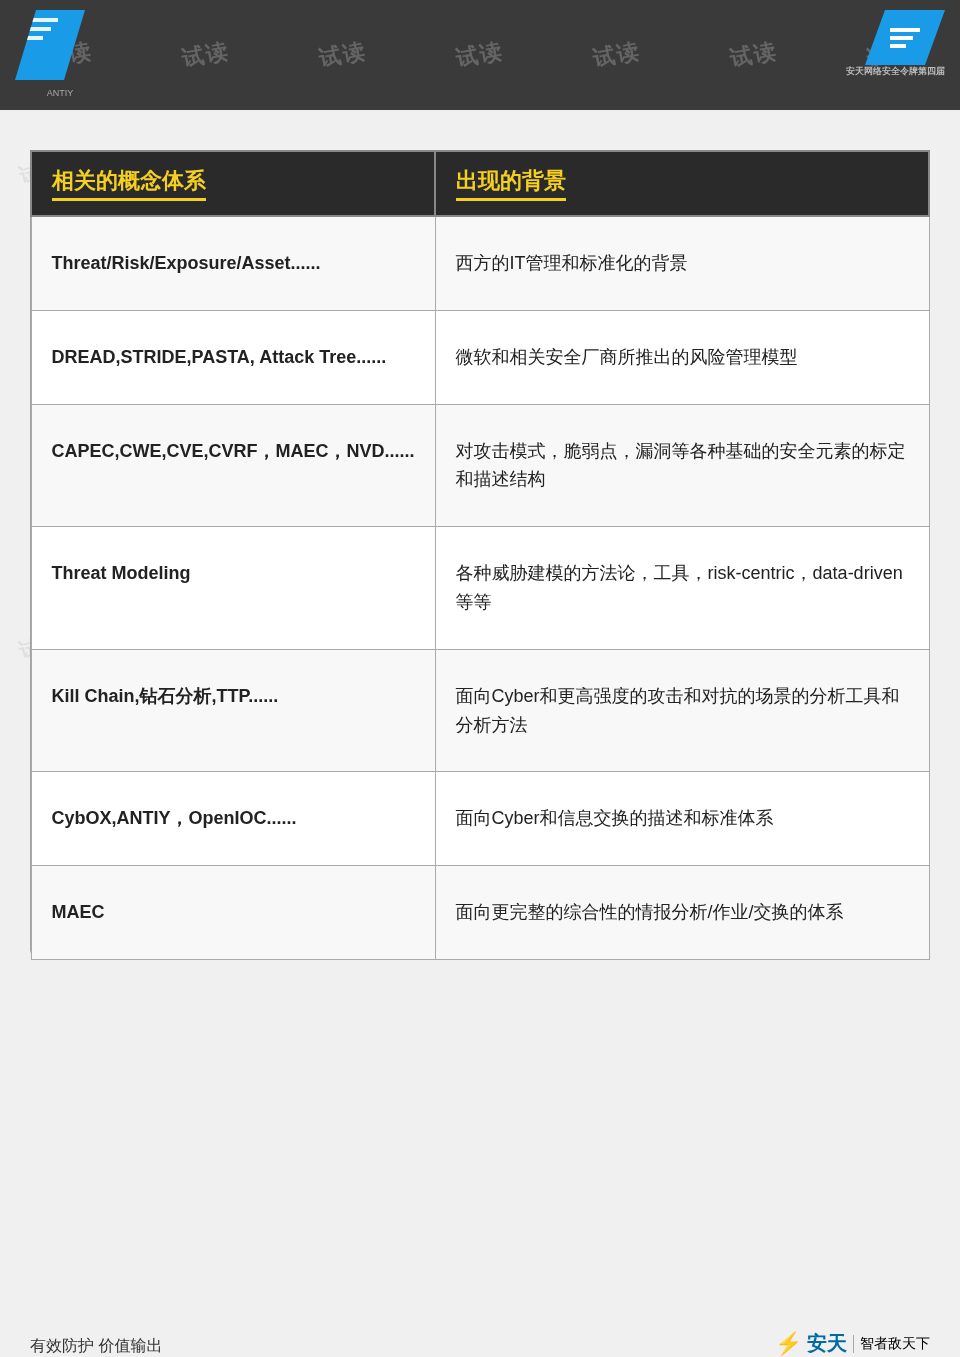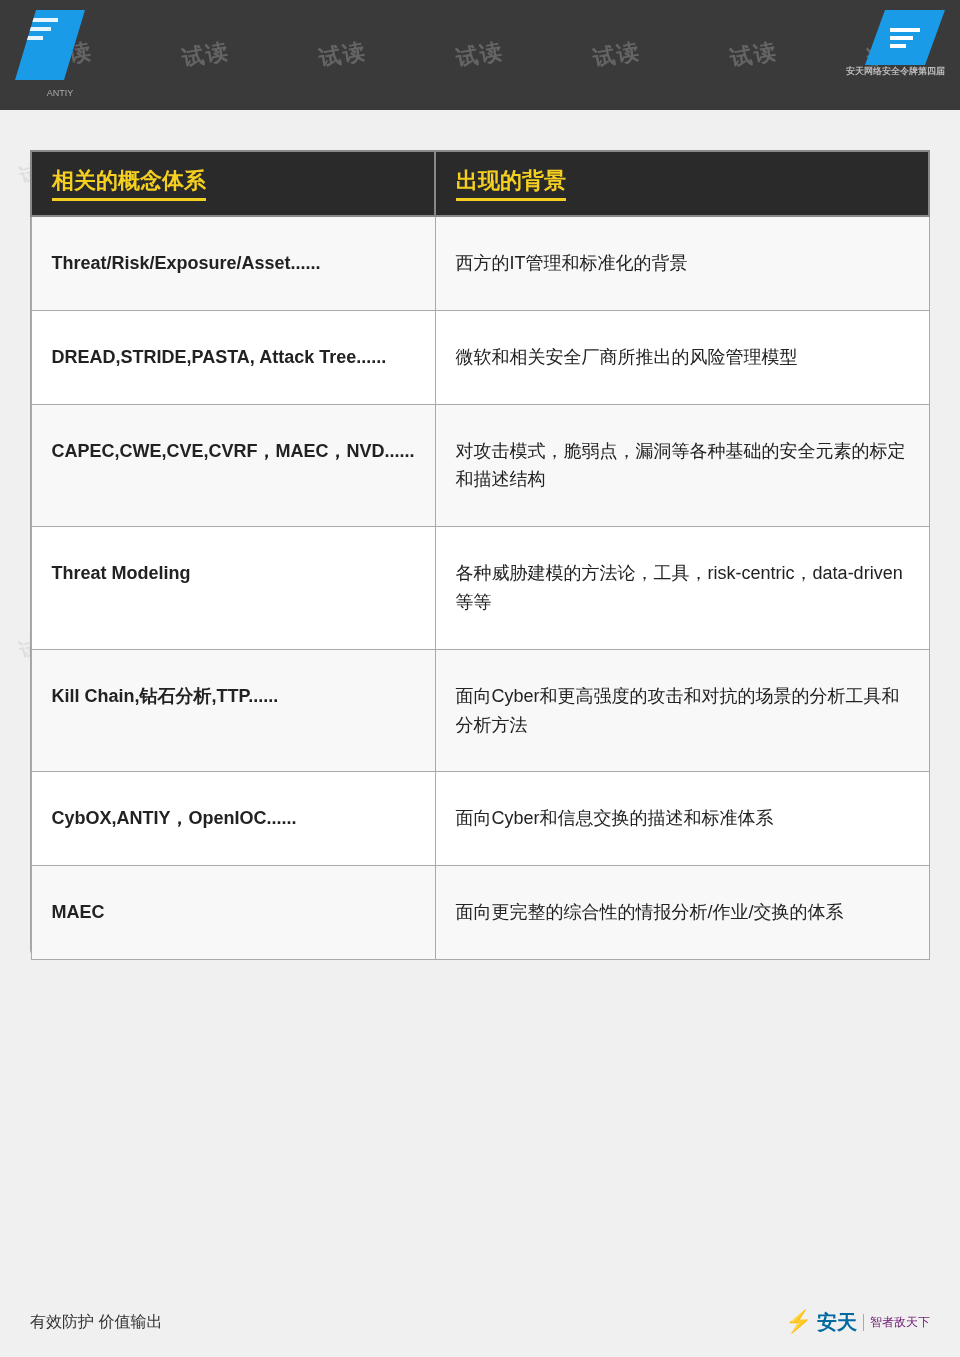--- a/index.html
+++ b/index.html
@@ -192,21 +192,21 @@
 
     
     .footer {
       position: absolute;
       bottom: 0;
       left: 0;
       right: 0;
       height: 70px;
       background: #f0f0f0;
       display: flex;
-      align-items: center;
+      align-items: flex-end;
       justify-content: space-between;
       padding: 0 30px;
     }
 
     .footer-text {
       font-size: 16px;
       color: #333;
       font-weight: 500;
     }
 
@@ -330,16 +330,16 @@
   </table>
 </div>
 
 <div class="footer">
   <span class="footer-text">有效防护 价值输出</span>
   <div class="footer-logo">
     <div style="position:relative; display:flex; align-items:center; gap:4px;">
 
       <span style="font-size:22px; color:#1a9be8; font-weight:bold;">⚡</span>
       <span style="font-size:20px; color:#0369a1; font-weight:bold;">安天</span>
-      <span style="font-size:12px; color:#701a75; margin-left:2px; border-left:1px solid #aaa; padding-left:6px;">智者敌天下</span>
+      <span style="font-size:14px; color:#000000; margin-left:2px; border-left:1px solid #aaa; padding-left:6px;">智者敌天下</span>
     </div>
   </div>
 </div>
 
 </body></html>

